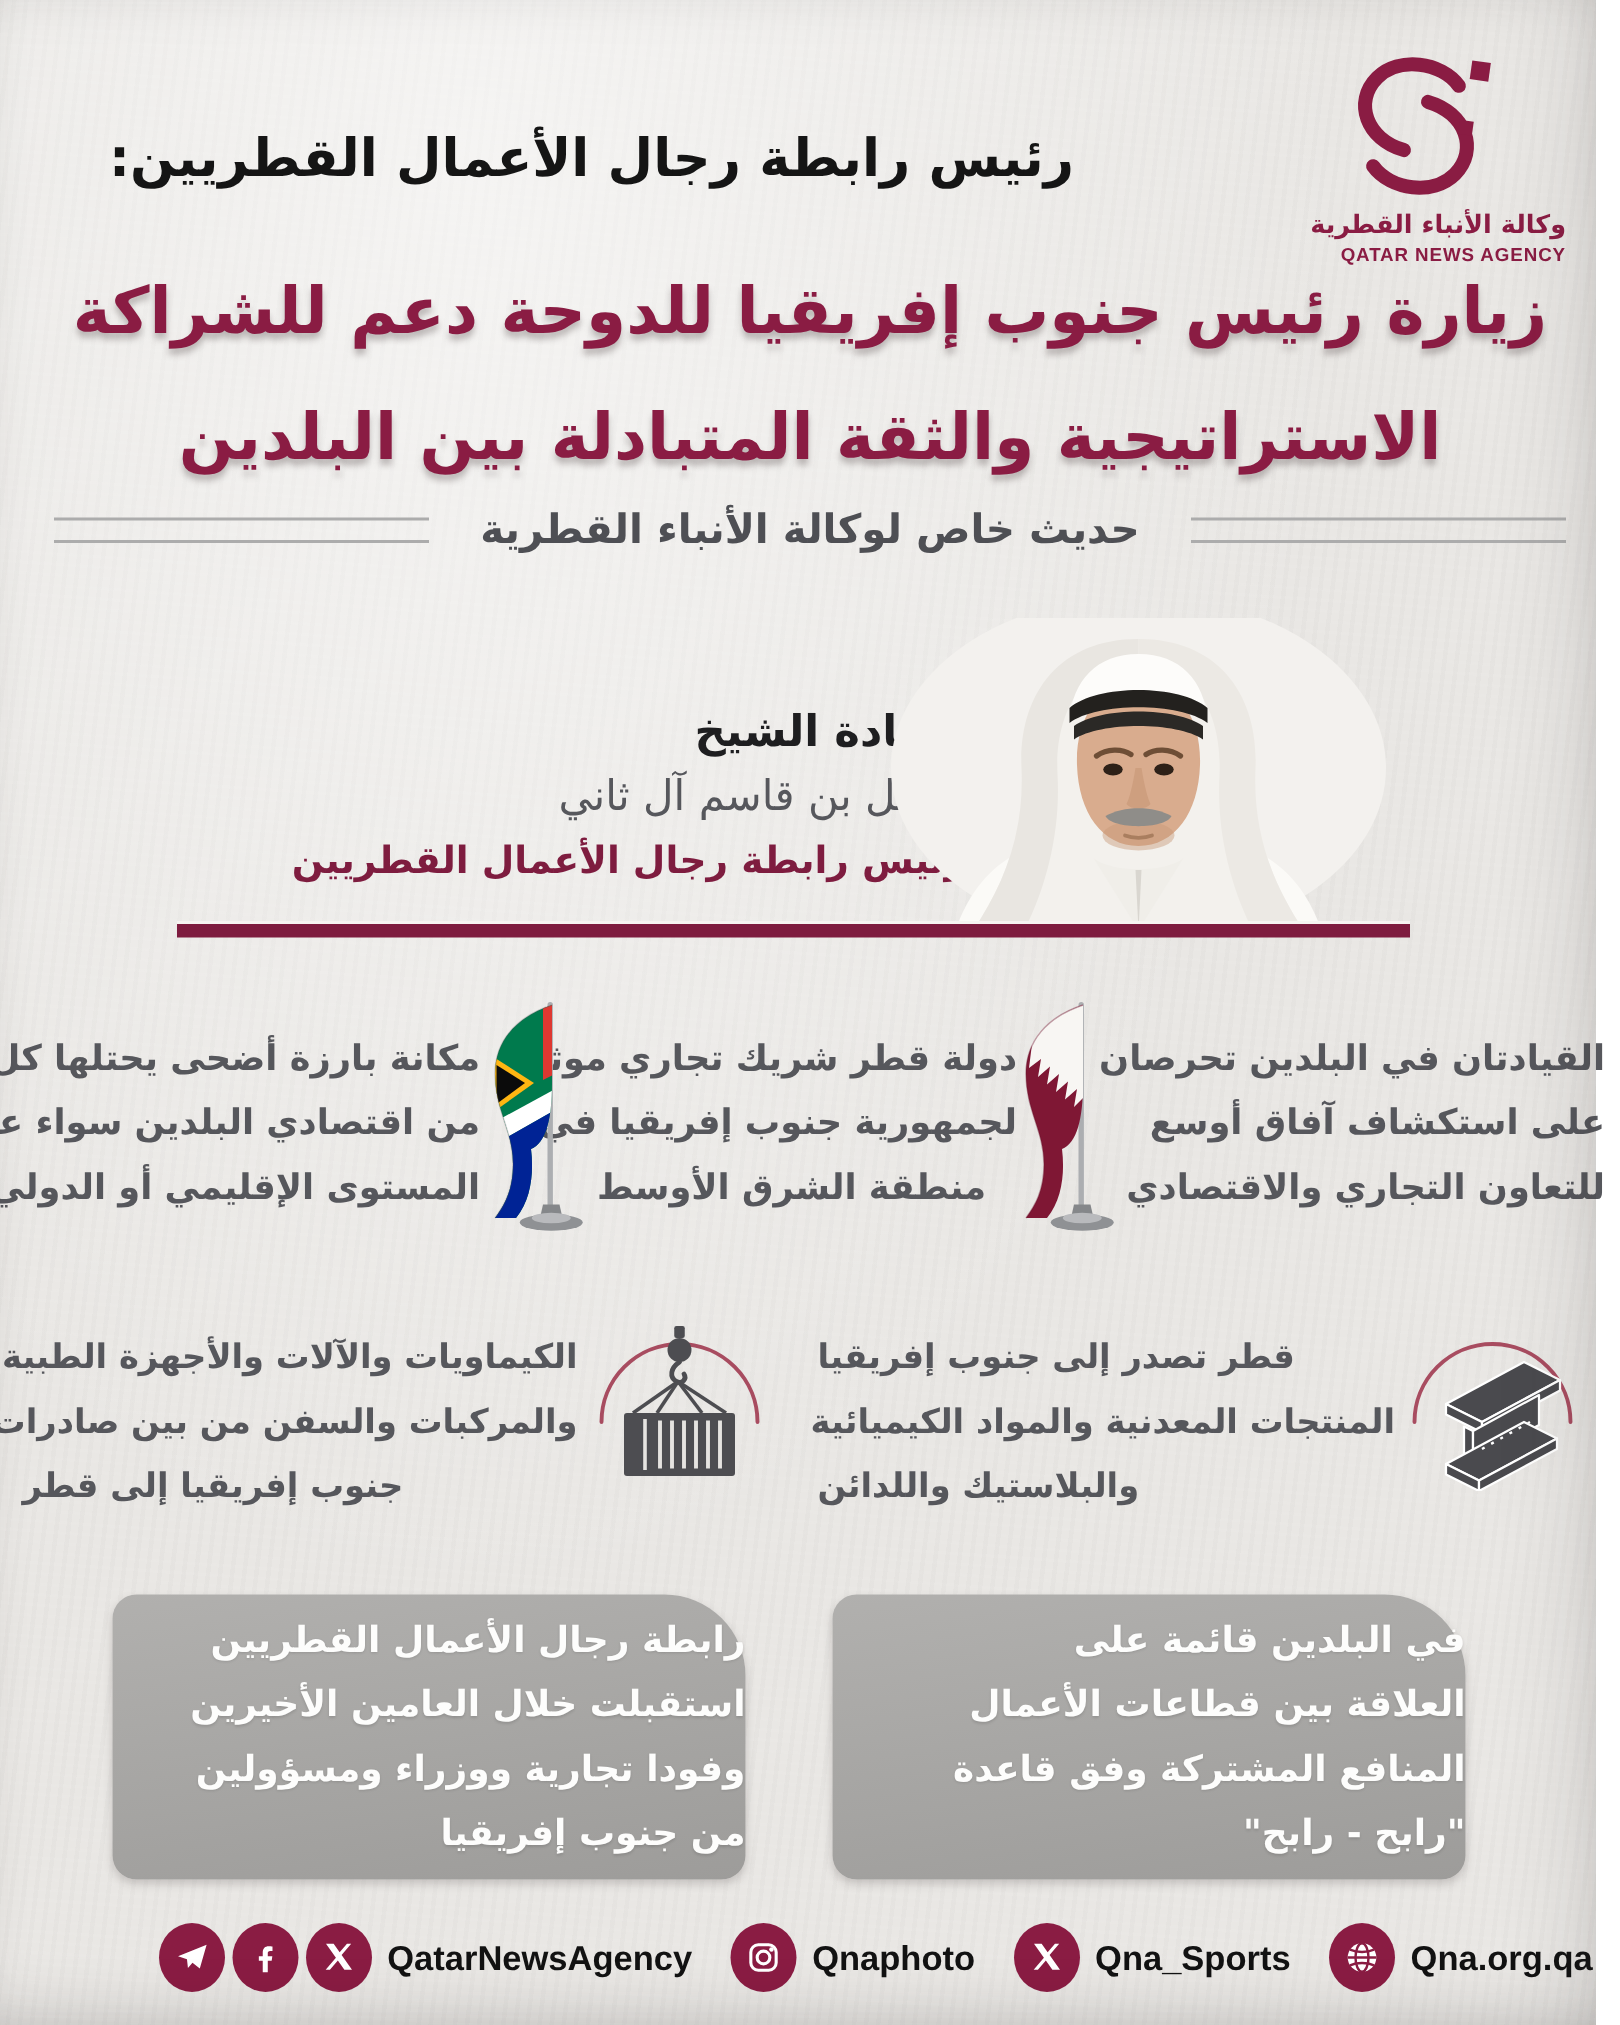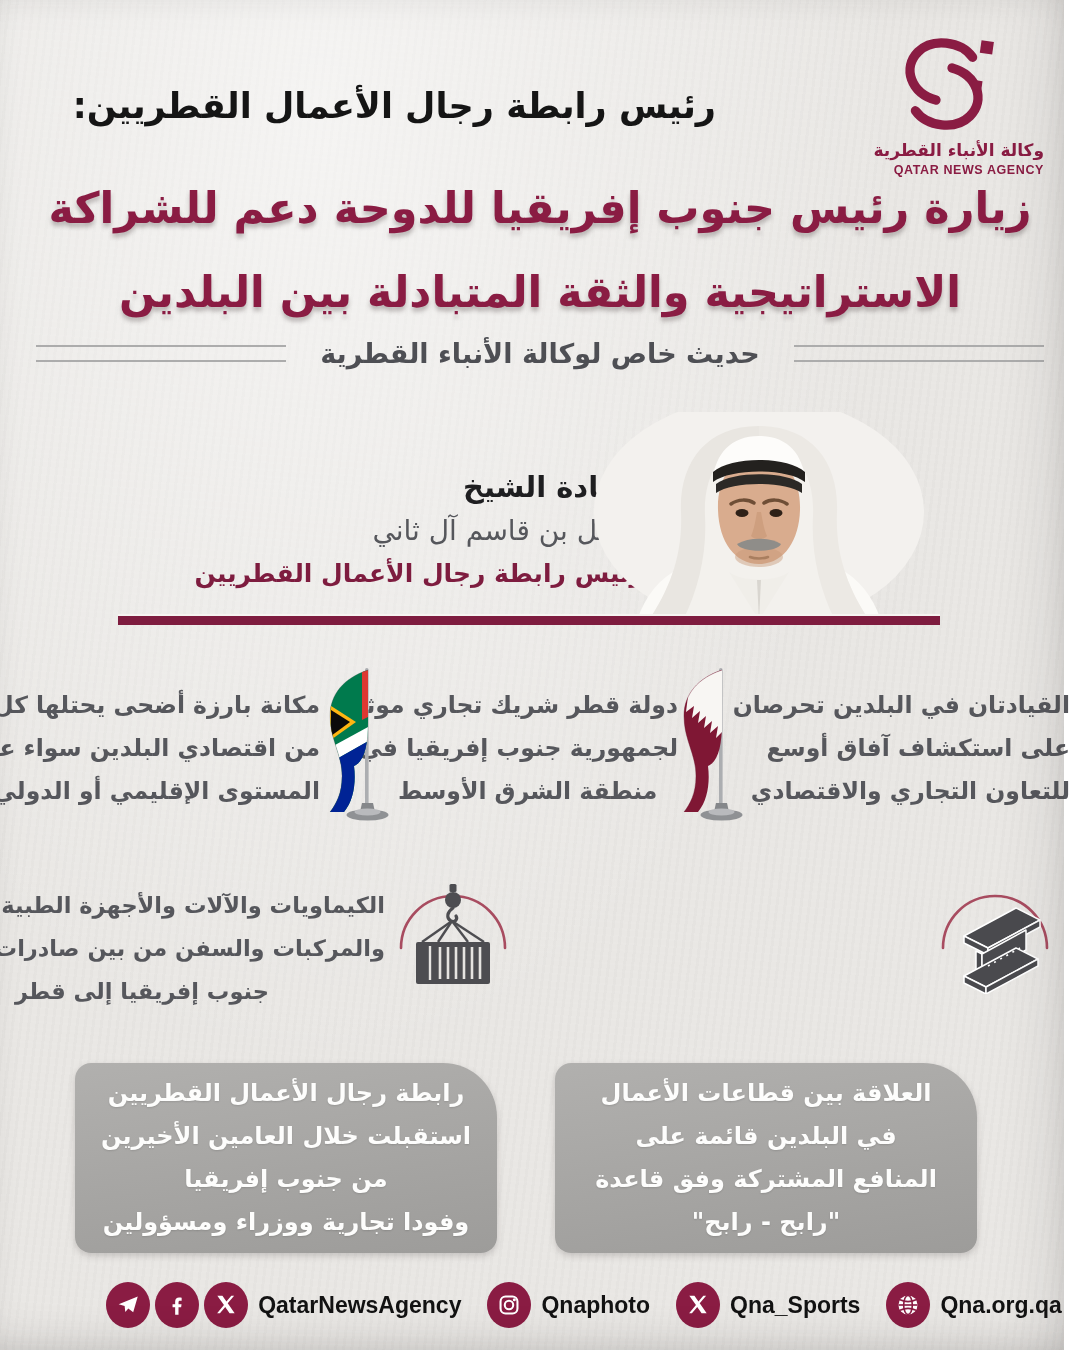--- a/index.html
+++ b/index.html
@@ -48,21 +48,21 @@
   .flag{position:absolute;width:110px;height:168px;}
   .flag-qatar{top:664px;left:666px;}
   .flag-sa{top:664px;left:312px;}
   .exicon{position:absolute;width:130px;height:132px;}
   .icon-steel{top:862px;left:930px;}
   .icon-container{top:862px;left:388px;}
   
   .gbox{position:absolute;top:1063px;width:422px;height:190px;border-radius:16px 54px 16px 16px;
     background:linear-gradient(172deg,#B1B0AE 0%,#A6A5A3 55%,#9D9C9A 100%);
     box-shadow:0 3px 6px rgba(90,85,85,.25);
-    display:flex;flex-direction:column;justify-content:center;text-align:center;
+    display:flex;flex-direction:column;justify-content:center;
     color:#FDFDFC;font-weight:bold;font-size:24px;line-height:43px;text-shadow:0 1px 2px rgba(0,0,0,.12);}
   .gbox span{display:block;white-space:nowrap;}
   .gbox-left{left:75px;}
   .gbox-right{left:555px;}
   
   .footer{position:absolute;top:1282px;left:0;width:1080px;display:flex;justify-content:center;align-items:center;gap:26px;padding-left:44px;}
   .sgroup{display:flex;align-items:center;gap:10px;}
   .scircles{display:flex;gap:5px;}
   .scircle{width:44px;height:46px;border-radius:50%;background:#8A1C43;display:flex;align-items:center;justify-content:center;cursor:pointer;}
   .scircle svg{width:26px;height:26px;}
@@ -194,20 +194,25 @@
         <polygon points="46,89 52,92 52,112 46,109"></polygon>
         <polygon points="52,92 96,68 96,88 52,112"></polygon>
         <polygon points="34,114 86,86 108,97 56,125"></polygon>
         <polygon points="34,114 56,125 56,132 34,121"></polygon>
         <polygon points="56,125 108,97 108,104 56,132"></polygon>
       </g>
       <path d="M58 104 L90 86" stroke="#FFFFFF" stroke-width="1.6" stroke-dasharray="2 5" fill="none"></path>
     </svg>
   </div>
 
+  <div class="fact row2 fact-qexp ar">
+    <span>قطر تصدر إلى جنوب إفريقيا</span>
+    <span>المنتجات المعدنية والمواد الكيميائية</span>
+    <span>والبلاستيك واللدائن</span>
+  </div>
 
   <div class="exicon icon-container">
     <svg viewBox="0 0 130 132" width="130" height="132">
       <path d="M13 86 A52 52 0 1 1 117 86" fill="none" stroke="#A84C60" stroke-width="2.6" stroke-linecap="round"></path>
       <rect x="61.5" y="22" width="7" height="8" rx="1.5" fill="#4D4D51"></rect>
       <circle cx="65" cy="38" r="8" fill="#4D4D51"></circle>
       <path d="M65 46 C59 50 58 56 63 59 C67 61 70 57 68 54" fill="none" stroke="#4D4D51" stroke-width="3.2" stroke-linecap="round"></path>
       <g stroke="#4D4D51" stroke-width="2.4">
         <line x1="64" y1="59" x2="34" y2="80"></line>
         <line x1="64" y1="59" x2="96" y2="80"></line>
@@ -229,27 +234,27 @@
 
   <div class="fact row2 fact-saexp ar">
     <span>الكيماويات والآلات والأجهزة الطبية</span>
     <span>والمركبات والسفن من بين صادرات</span>
     <span>جنوب إفريقيا إلى قطر</span>
   </div>
 
   <div class="gbox gbox-left ar">
     <span>رابطة رجال الأعمال القطريين</span>
     <span>استقبلت خلال العامين الأخيرين</span>
+    <span>وفودا تجارية ووزراء ومسؤولين</span>
     <span>من جنوب إفريقيا</span>
-    <span>وفودا تجارية ووزراء ومسؤولين</span>
   </div>
 
   <div class="gbox gbox-right ar">
+    <span>في البلدين قائمة على</span>
     <span>العلاقة بين قطاعات الأعمال</span>
-    <span>في البلدين قائمة على</span>
     <span>المنافع المشتركة وفق قاعدة</span>
     <span>"رابح - رابح"</span>
   </div>
 
   <div class="footer">
     <div class="sgroup">
       <div class="scircles">
         <span class="scircle">
           <svg viewBox="0 0 24 24">
               <path d="M21 4.2 L3.4 11.2 L8.9 13 L9.5 18.4 L12.3 15.3 L16.8 18.7 Z" fill="#fff"></path>

